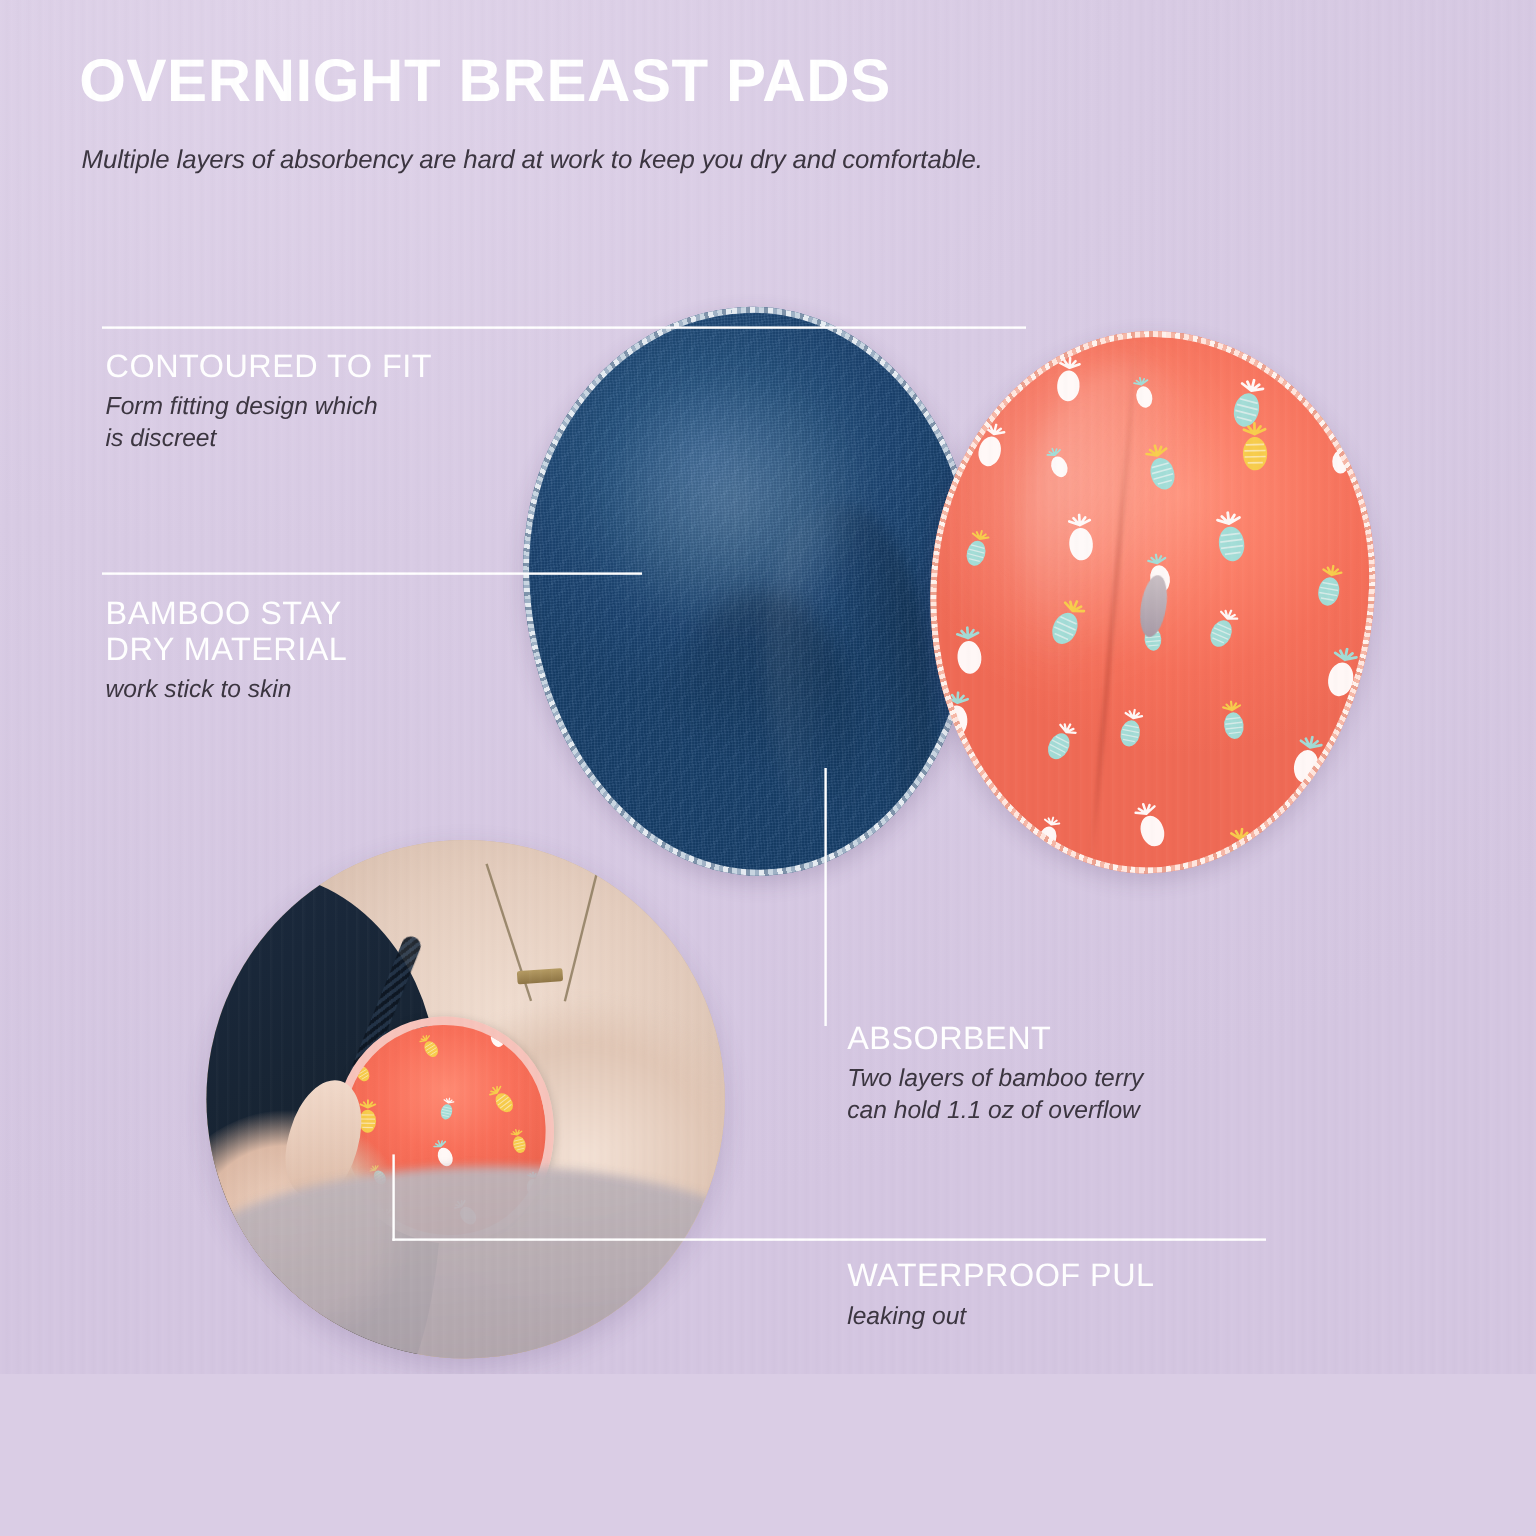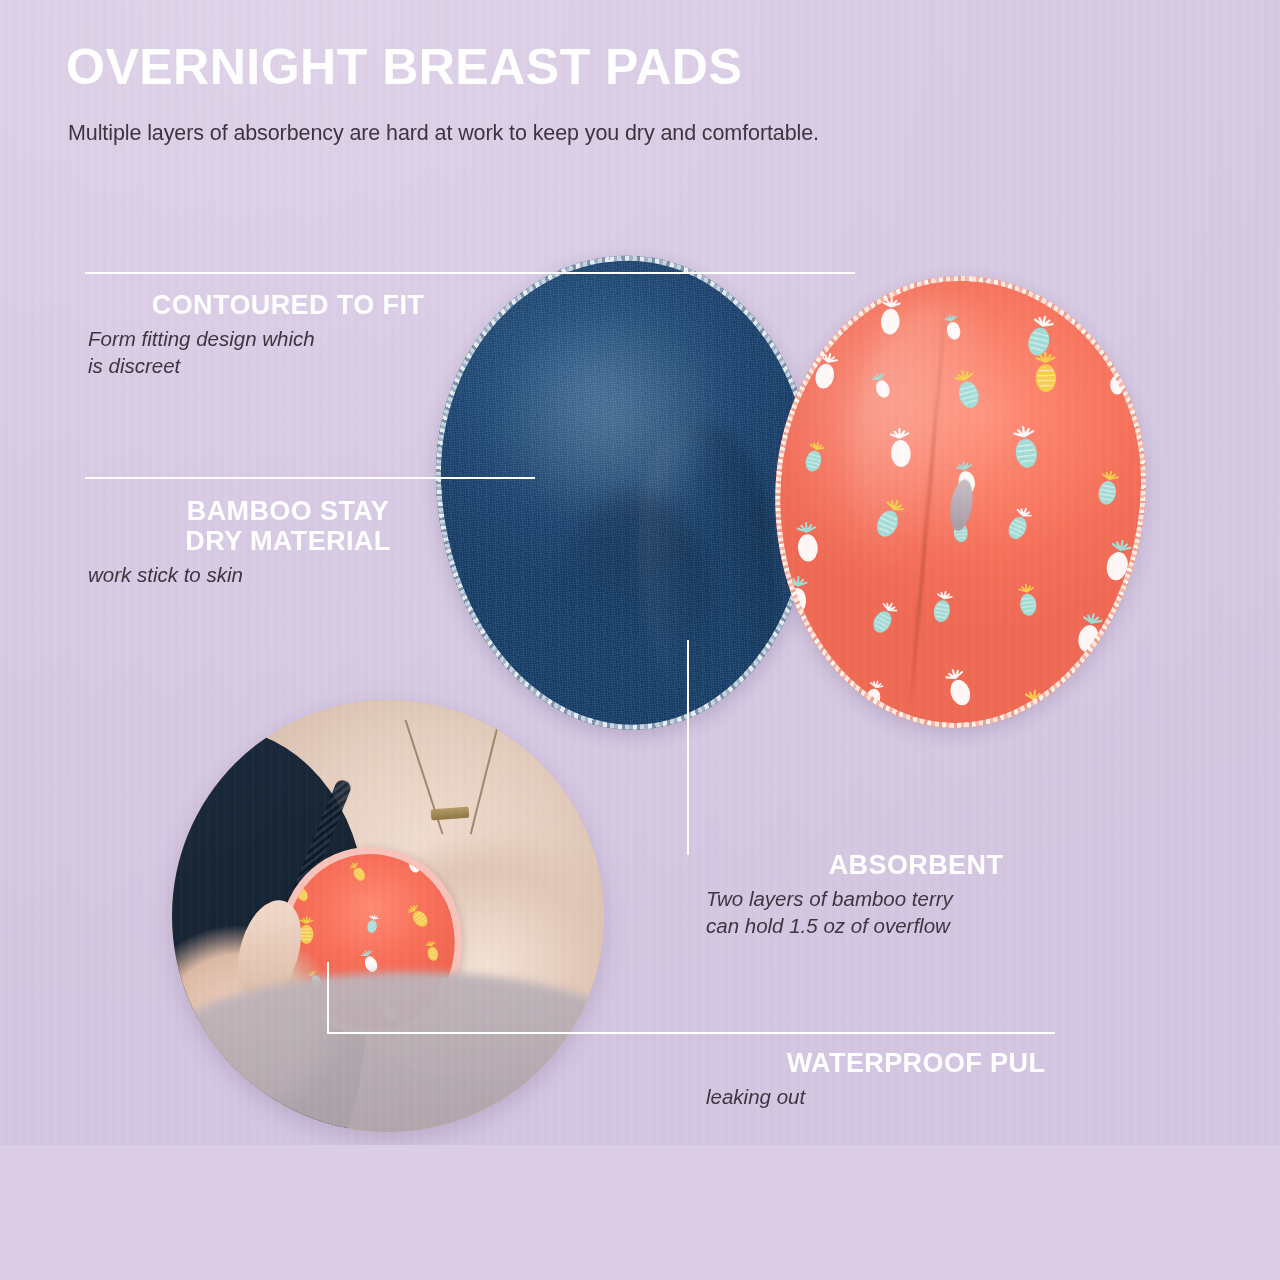--- a/index.html
+++ b/index.html
@@ -30,21 +30,21 @@
 
   
   .title{
     position:absolute;left:66px;top:42px;
     font-size:50px;font-weight:bold;letter-spacing:0.5px;
     color:#ffffff;line-height:1;
     white-space:nowrap;
   }
   .subtitle{
     position:absolute;left:68px;top:118px;width:1010px;
-    font-size:21.5px;color:#3b3540;
+    font-size:21.5px;font-style:italic;color:#3b3540;
     line-height:1.45;letter-spacing:-0.1px;
   }
   .subtitle div{white-space:nowrap;}
 
   
   .photo-layer{position:absolute;inset:0;}
 
   
   .pad-blue{
     position:absolute;left:437px;top:256px;width:378px;height:474px;
@@ -210,22 +210,22 @@
     background:linear-gradient(180deg,#b59b63,#8e7545);
     border-radius:2px;transform:rotate(-4deg);
   }
 
   
   .rule{position:absolute;height:2px;background:#ffffff;}
   .vline{position:absolute;width:2px;background:#ffffff;}
 
   .callout{position:absolute;}
   .callout .head{
-    color:#ffffff;font-weight:bold;font-size:27px;
-    letter-spacing:0.4px;line-height:1.12;text-align:center;
+    color:#ffffff;font-weight:normal;font-size:27px;
+    letter-spacing:0.4px;line-height:1.12;
   }
   .callout .body{
     color:#3b3540;font-style:italic;font-size:20.5px;
     line-height:1.32;margin-top:5px;
   }
   .callout .body div,.callout .head div{white-space:nowrap;}
 
   
   .logo{position:absolute;left:968px;top:1178px;width:258px;height:82px;}
   .logo-word{
@@ -523,21 +523,21 @@
       <div>work stick to skin</div>
     </div>
   </div>
 
   <div class="callout" style="left:706px;top:850px;width:420px;">
     <div class="head">
       <div>ABSORBENT</div>
     </div>
     <div class="body">
       <div>Two layers of bamboo terry</div>
-      <div>can hold 1.5 oz of overflow</div>
+      <div>can hold 1.1 oz of overflow</div>
     </div>
   </div>
 
   <div class="callout" style="left:706px;top:1048px;width:420px;">
     <div class="head">
       <div>WATERPROOF PUL</div>
     </div>
     <div class="body">
       <div>leaking out</div>
     </div>

